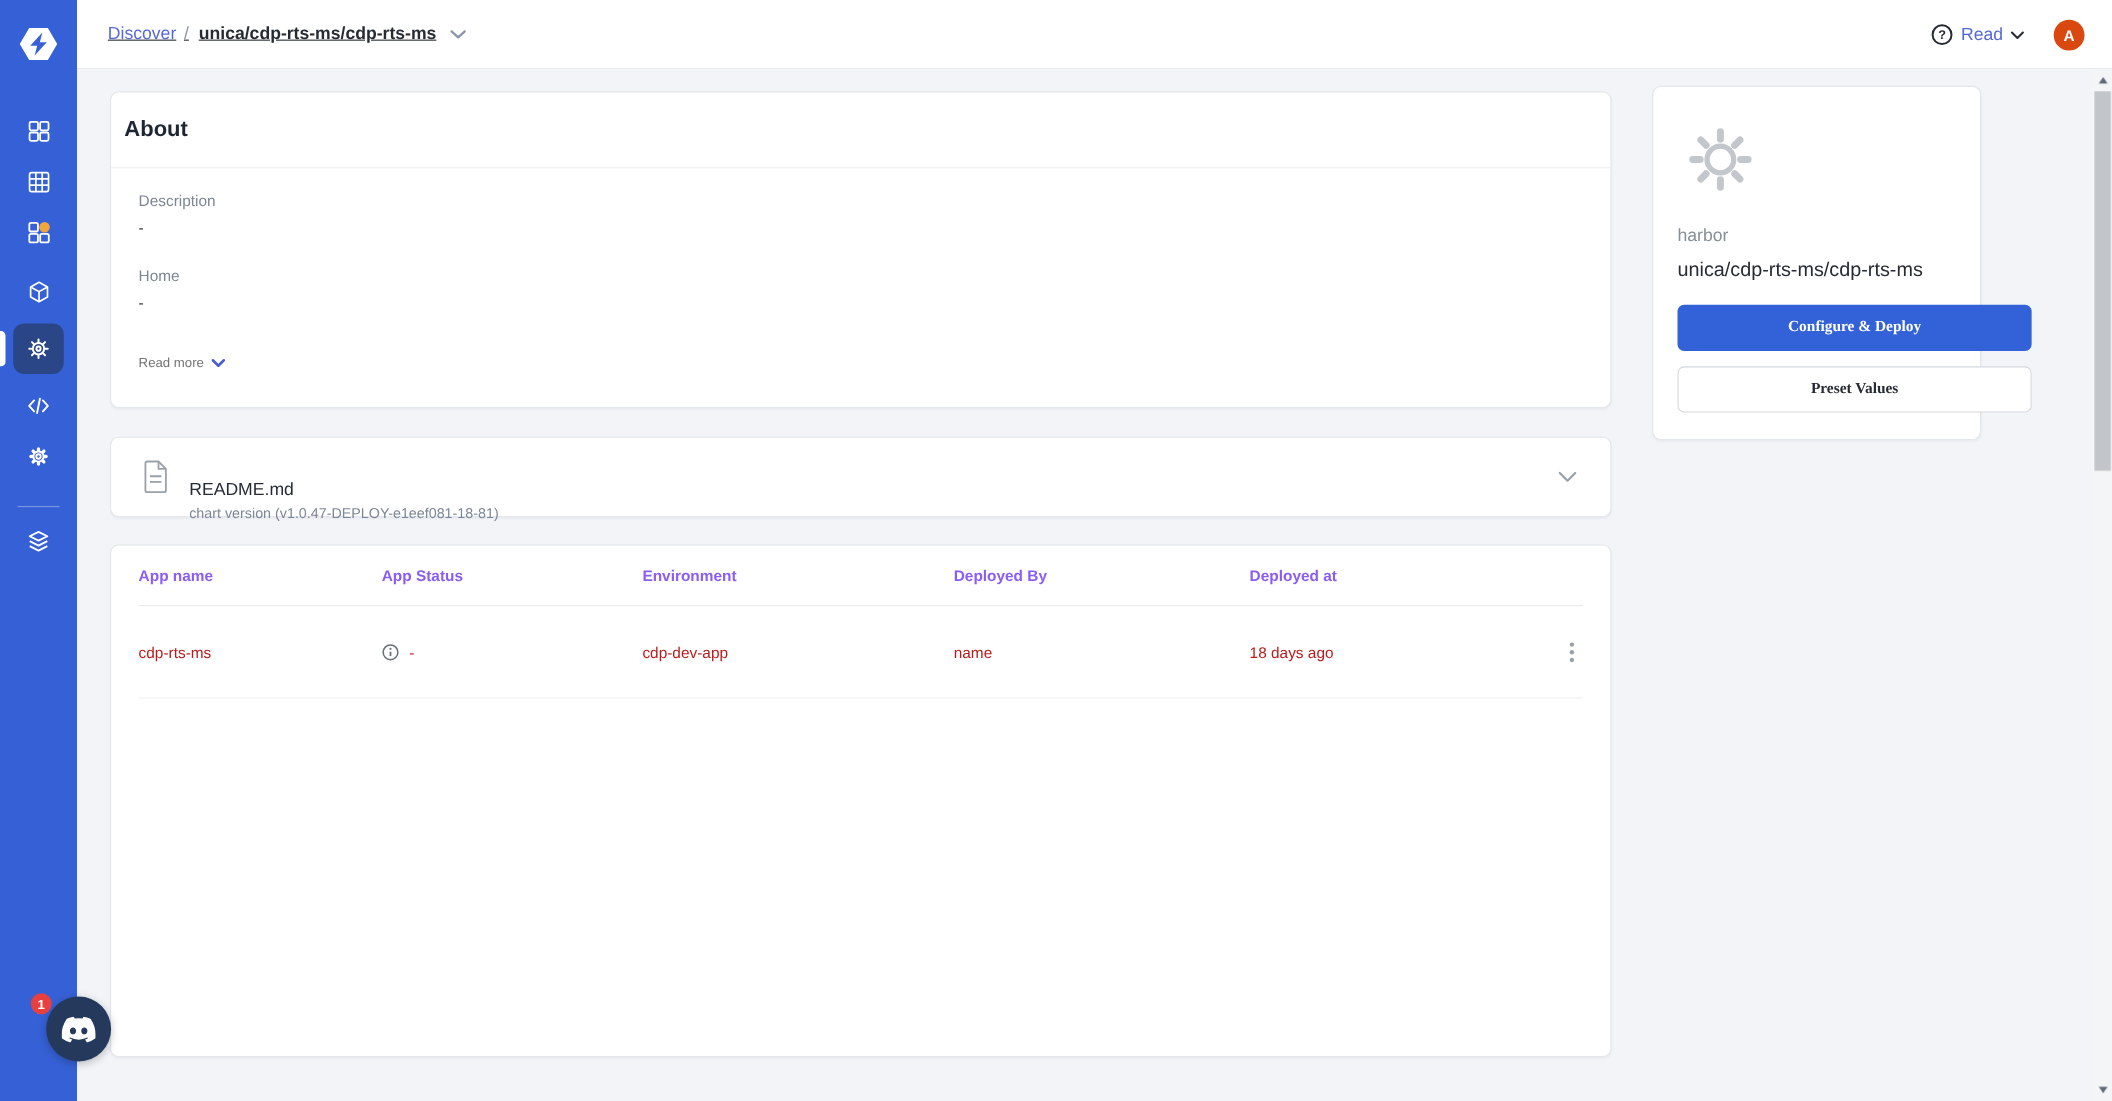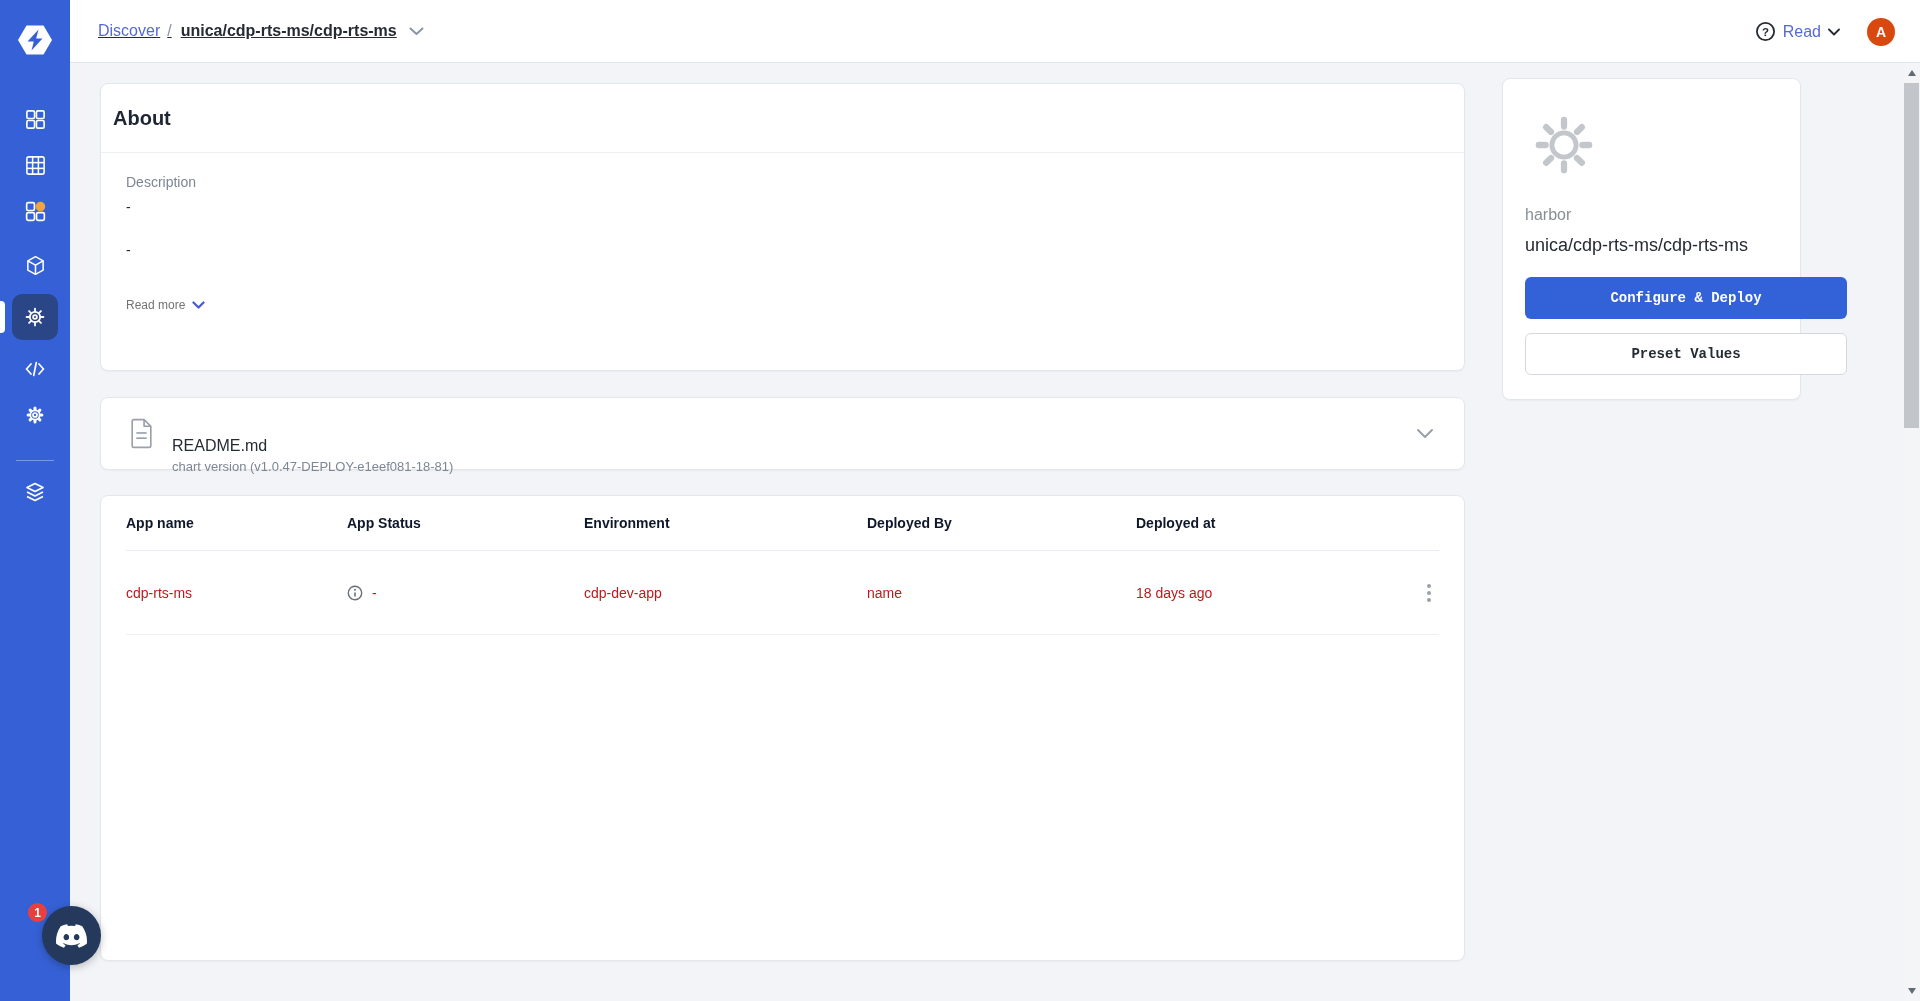--- a/index.html
+++ b/index.html
@@ -79,34 +79,34 @@
   .readme-sub { font-size: 13px; color: #7d8694; margin-top: 4px; }
   .readme-chevron { margin-left: auto; display: flex; cursor: pointer; }
 
   .deploy-card { left: 100px; top: 495px; width: 1365px; height: 466px; }
   .table { padding: 0 25px; }
   .t-row {
     display: grid; grid-template-columns: 221px 237px 283px 269px 1fr 30px;
     align-items: center;
   }
   .t-head { height: 55px; border-bottom: 1px solid #e8ebef; }
-  .t-head .t-cell { font-size: 14px; font-weight: 700; color: #0f172a; }
+  .t-head .t-cell { font-size: 14px; font-weight: 700; color: #8b5cf6; }
   .t-body-row { height: 84px; border-bottom: 1px solid #edf0f3; }
   .t-body-row .t-cell { font-size: 14px; color: #b91c1c; }
   .status-cell { display: flex; align-items: center; gap: 9px; }
   .kebab { display: flex; flex-direction: column; gap: 3px; align-items: center; justify-self: end; padding: 6px 8px; cursor: pointer; }
   .kebab span { width: 4px; height: 4px; border-radius: 50%; background: #9aa1ab; }
 
   
   .summary-card { left: 1502px; top: 78px; width: 299px; height: 322px; padding: 0 22px; }
   .summary-icon { position: absolute; left: 30px; top: 35px; }
   .summary-repo { position: absolute; left: 22px; top: 127px; font-size: 16px; color: #868e96; }
   .summary-name { position: absolute; left: 22px; top: 156px; font-size: 18px; color: #262b33; }
   .btn { position: absolute; left: 22px; width: 322px; height: 42px; border-radius: 6px; font-size: 14px; font-weight: 700;
-         display: flex; align-items: center; justify-content: center; cursor: pointer; font-family: Liberation Mono, monospace; }
+         display: flex; align-items: center; justify-content: center; cursor: pointer; font-family: Liberation Serif, serif; }
   .btn-primary { top: 198px; background: #3361d8; color: #ffffff; border: none; }
   .btn-secondary { top: 254px; background: #ffffff; color: #262b33; border: 1px solid #d4d8de; }
 
   
   .discord {
     position: fixed; left: 42px; top: 906px; width: 59px; height: 59px; border-radius: 50%;
     background: #24395c; z-index: 40; display: flex; align-items: center; justify-content: center;
     cursor: pointer; box-shadow: 0 2px 8px rgba(0,0,0,0.25);
   }
   .discord-badge {
@@ -254,20 +254,21 @@
   </div>
 </header>
 
 <section class="card about-card">
   <div class="card-head">
     <span class="card-title">About</span>
   </div>
   <div class="about-body">
     <div class="field-label">Description</div>
     <div class="field-value">-</div>
+    <div class="field-label">Home</div>
     <div class="field-value">-</div>
     <div class="read-more">
       <span>Read more</span>
       <svg width="13" height="9" viewBox="0 0 13 9" fill="none" stroke="#4a5cd4" stroke-width="2.3" stroke-linecap="round" stroke-linejoin="round">
         <polyline points="1.5,1.5 6.5,6.5 11.5,1.5"></polyline>
       </svg>
     </div>
   </div>
 </section>
 

